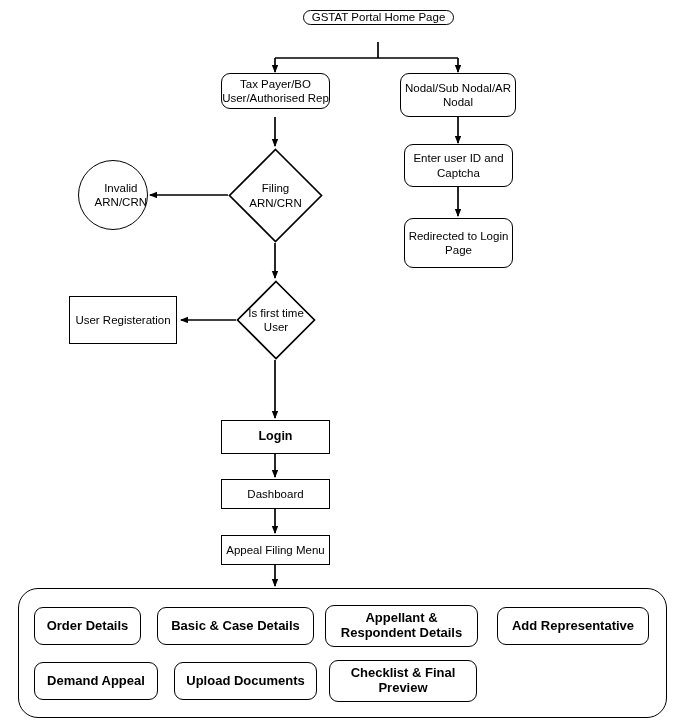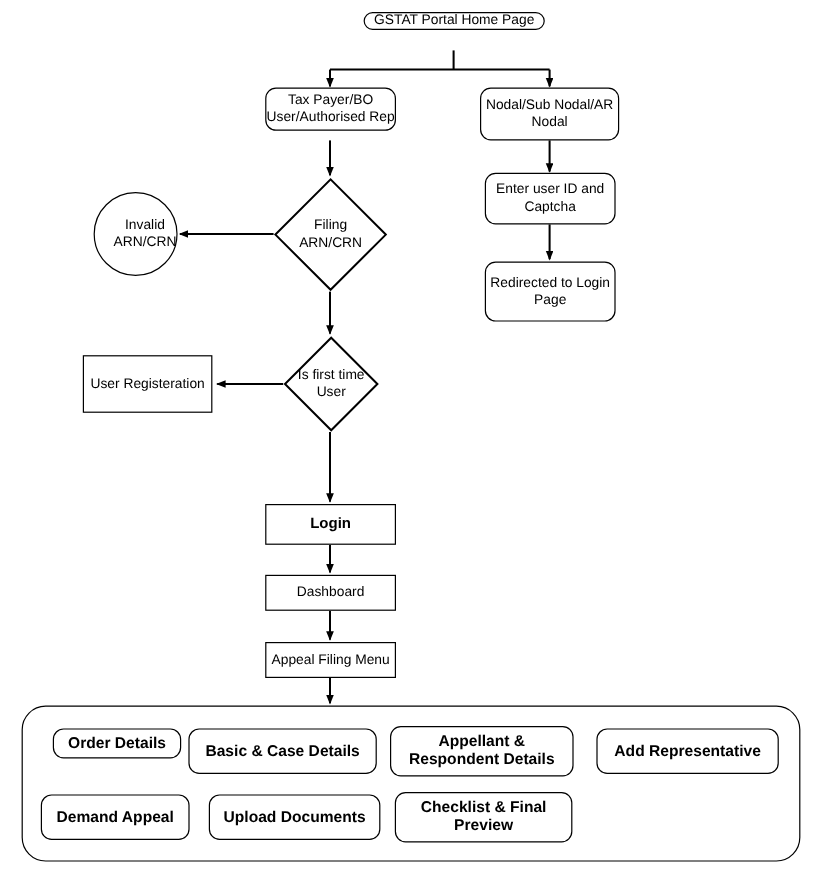--- a/index.html
+++ b/index.html
@@ -211,21 +211,21 @@
   <div class="node node-rect" style="left:221px; top:479px; width:109px; height:30px;">
     <span>Dashboard</span>
   </div>
 
   <div class="node node-rect" style="left:221px; top:535px; width:109px; height:30px;">
     <span>Appeal Filing Menu</span>
   </div>
 
   <div class="panel" style="left:18px; top:588px; width:649px; height:130px;">
 
-    <div class="chip" style="left:25px; top:18px; width:107px; height:25px;">
+    <div class="chip" style="left:15px; top:18px; width:107px; height:38px;">
       <span>Order Details</span>
     </div>
 
     <div class="chip" style="left:138px; top:18px; width:157px; height:38px;">
       <span>Basic &amp; Case Details</span>
     </div>
 
     <div class="chip" style="left:306px; top:16px; width:153px; height:42px;">
       <span>
         <span>Appellant &amp;</span><br>

